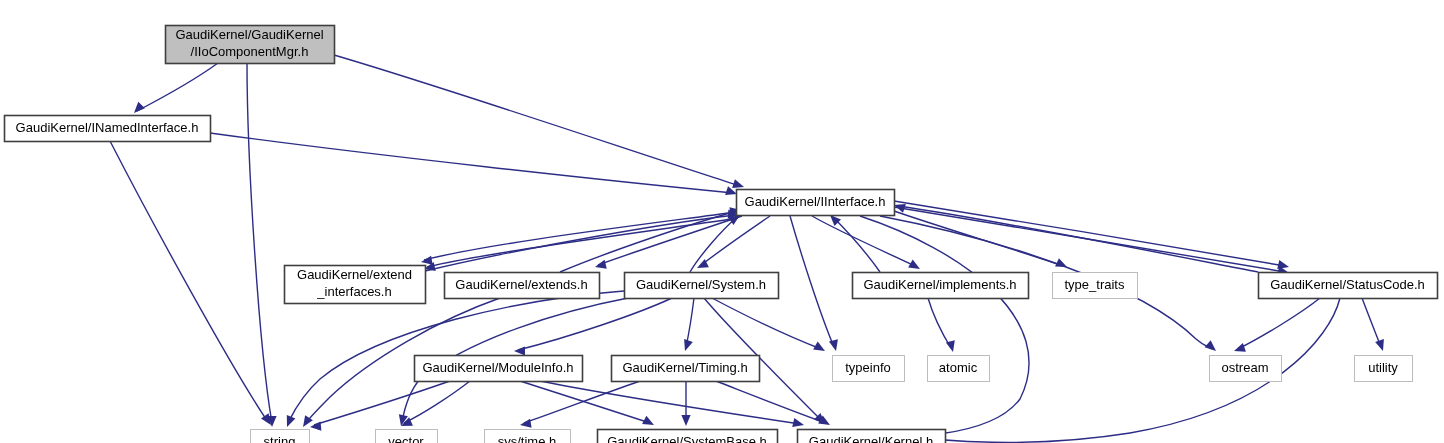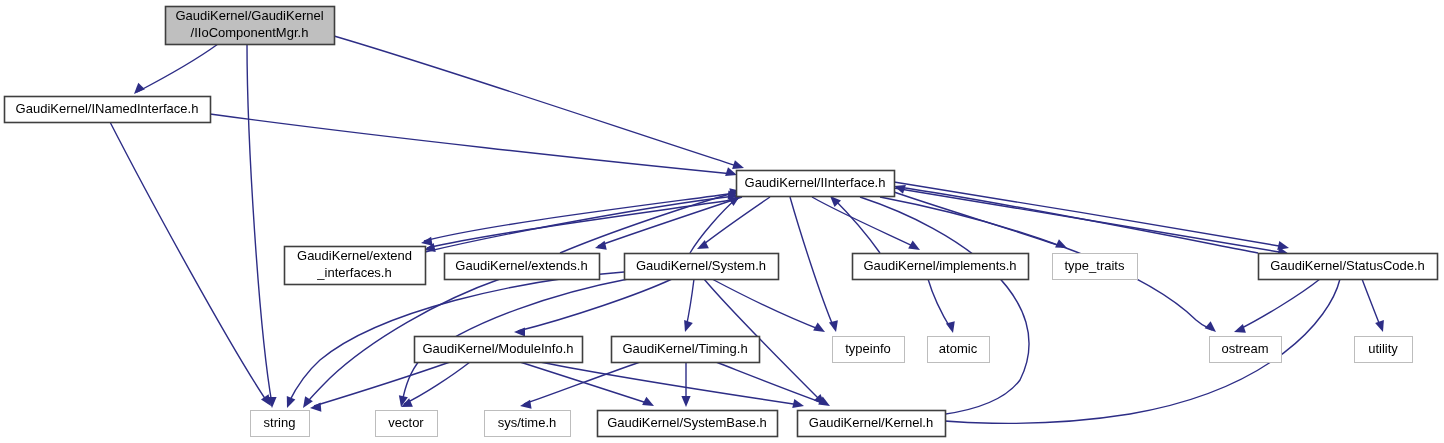--- a/index.html
+++ b/index.html
@@ -1,17 +1,17 @@
 <!DOCTYPE html>
 <html><head>
 <meta charset="utf-8">
 <style>
   html,body{margin:0;padding:0;background:#ffffff;}
   body{width:1444px;height:443px;overflow:hidden;font-family:"Liberation Sans",sans-serif;}
-  #graph{position:relative;width:1444px;height:424px;}
+  #graph{position:relative;width:1444px;height:424px;margin-top:19px;}
   svg{position:absolute;left:0;top:0;}
   .node-label{font-family:"Liberation Sans",sans-serif;font-size:13px;fill:#000000;text-anchor:middle;dominant-baseline:middle;}
   .edge{fill:none;stroke:#2d2d86;stroke-width:1.4px;}
   .arrow{fill:#2d2d86;stroke:none;}
 </style>
 </head>
 <body>
 
 <div id="graph">
   <svg id="svg-root" width="1444" height="443" xmlns="http://www.w3.org/2000/svg">

